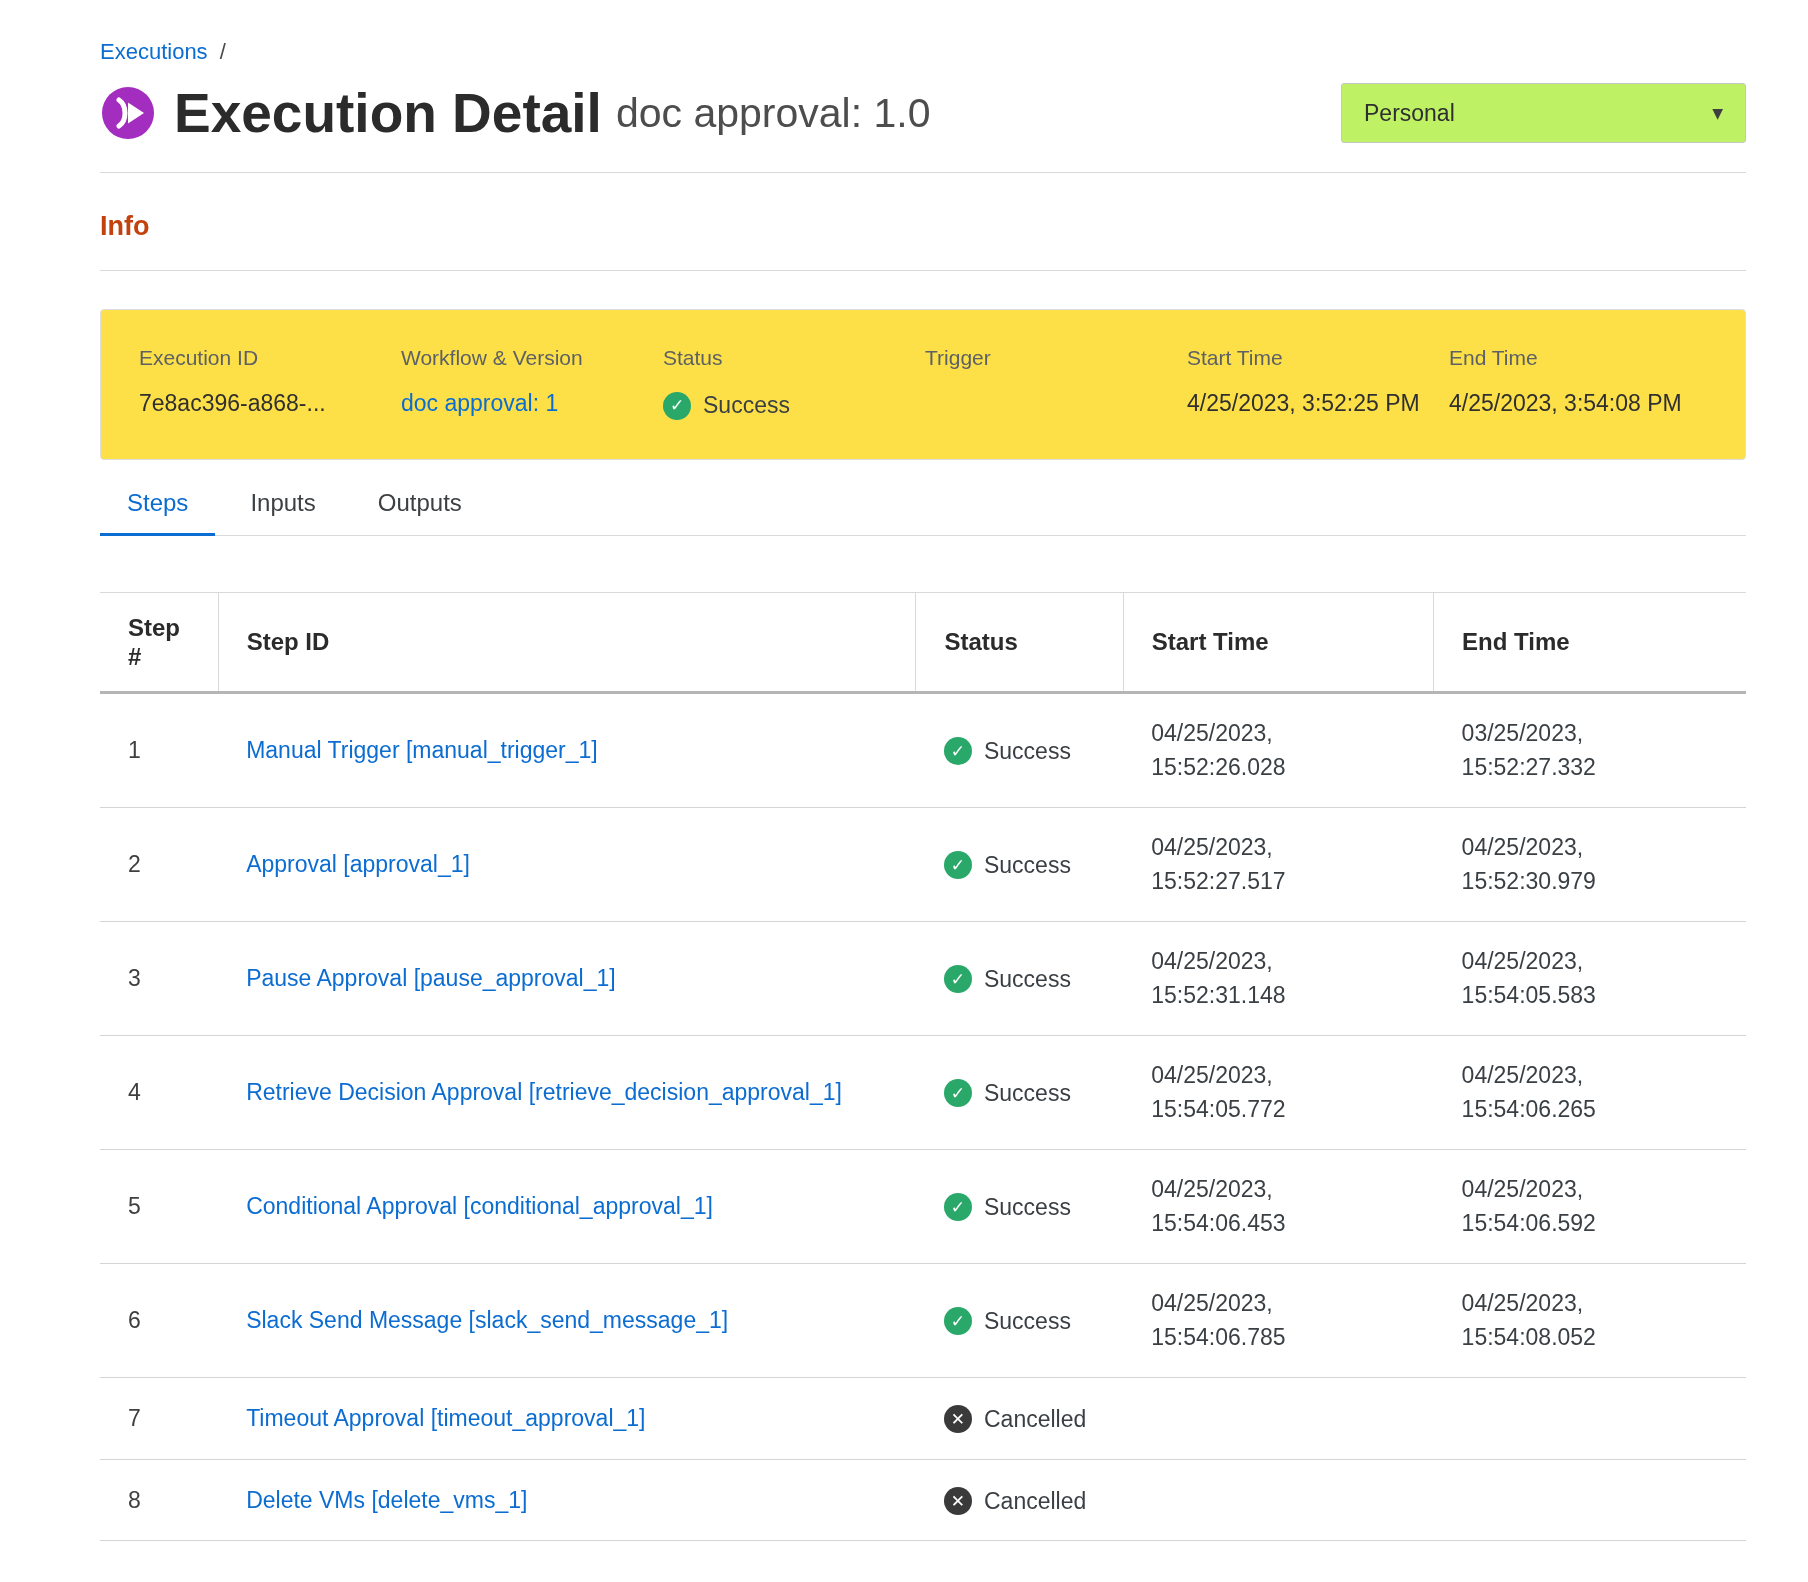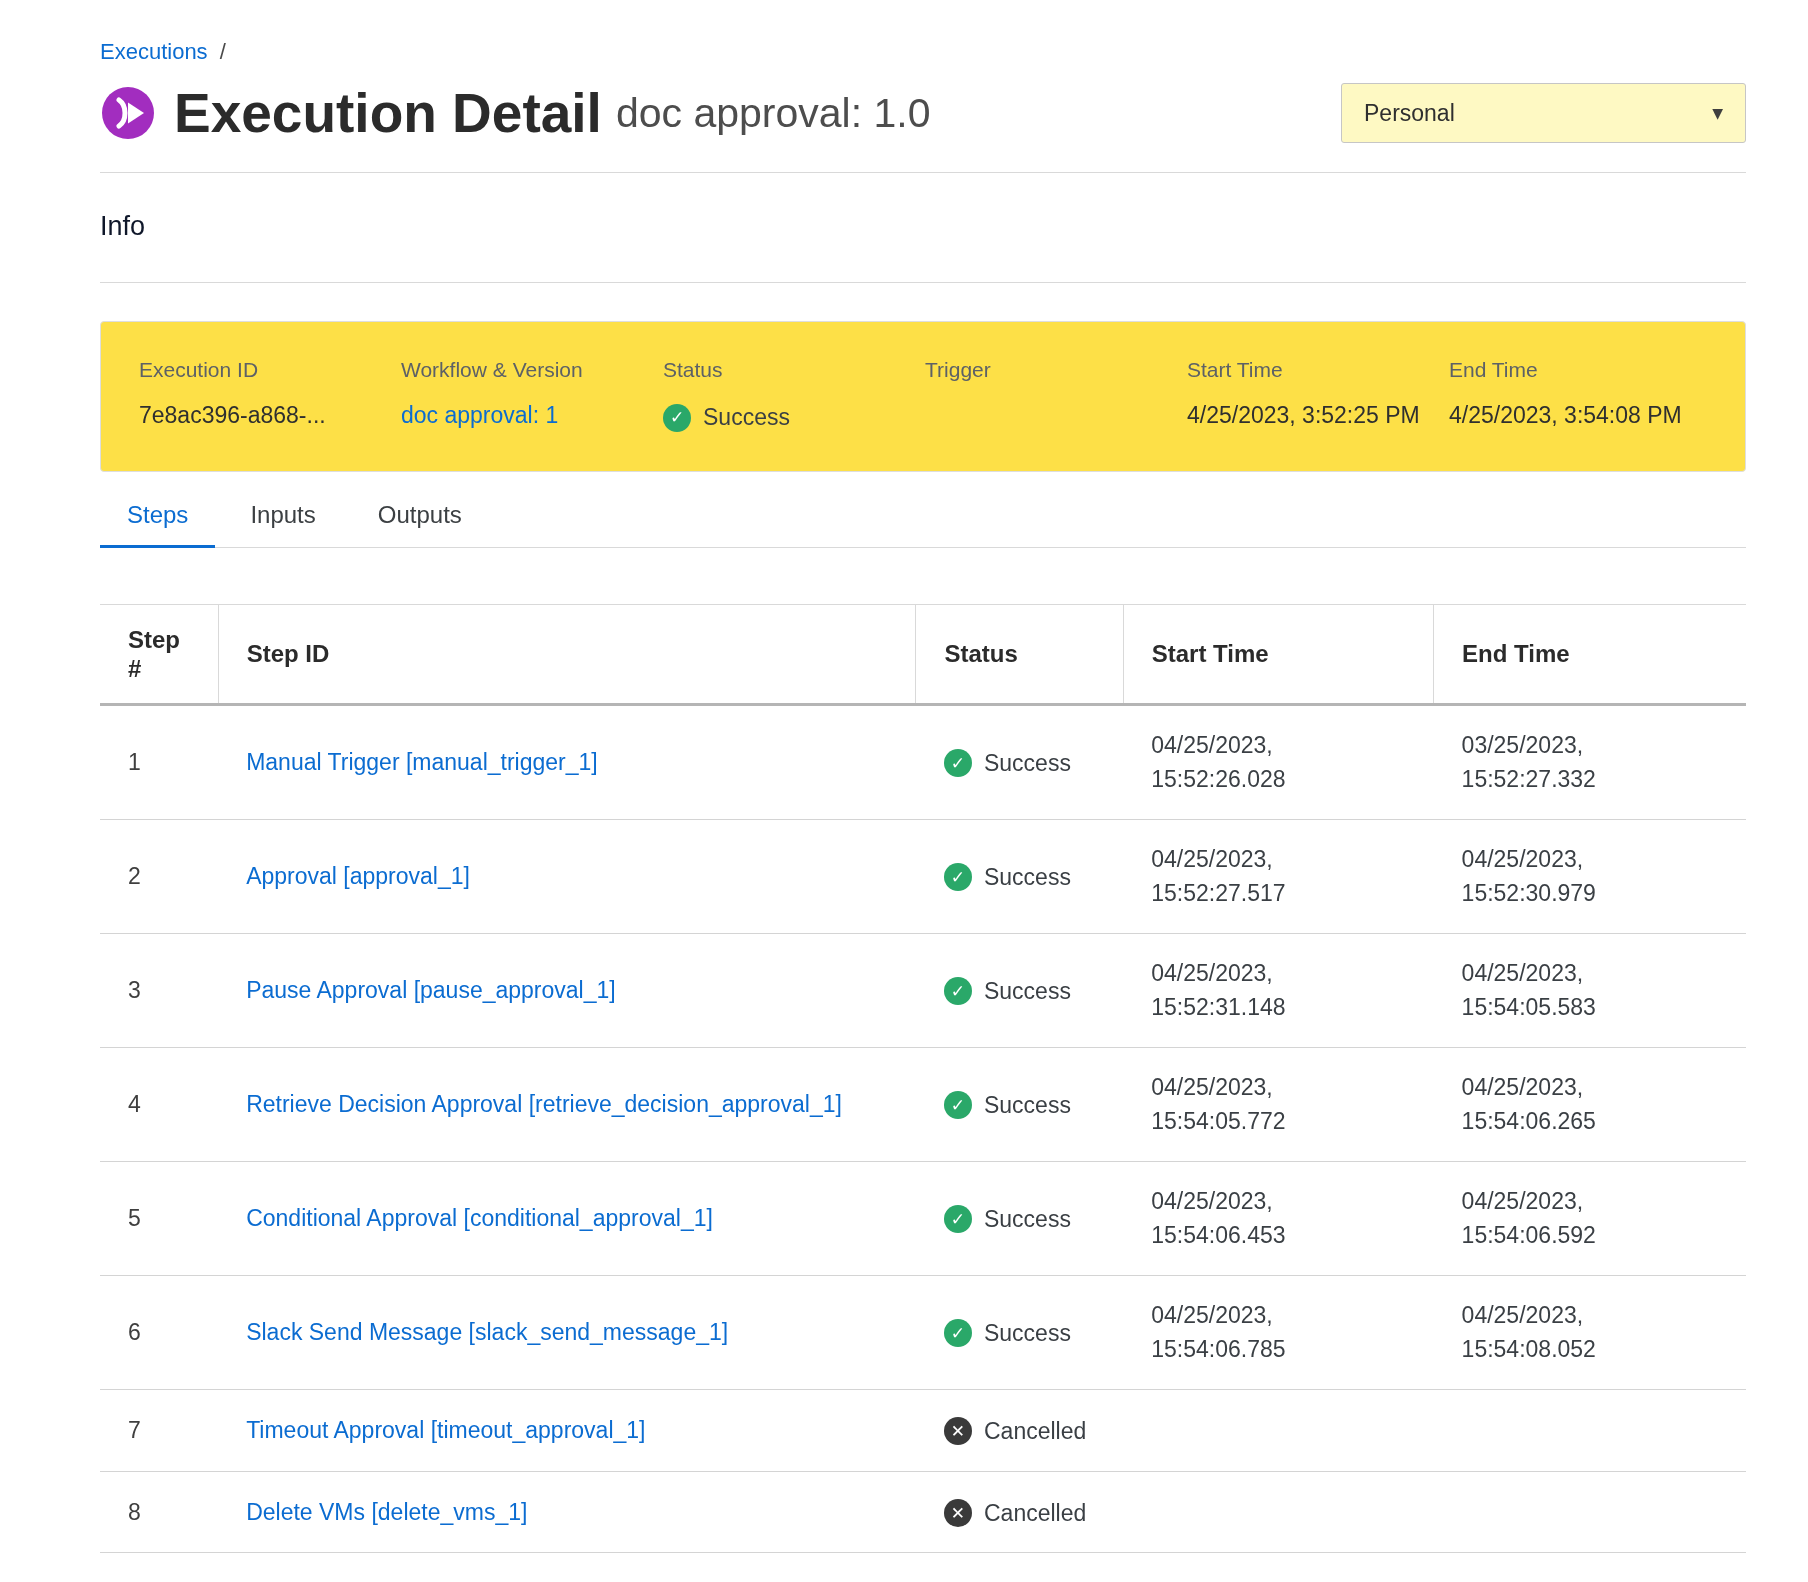--- a/index.html
+++ b/index.html
@@ -26,28 +26,28 @@
 
   
   .title-row{display:flex;align-items:center;height:62px;margin-bottom:28px;}
   .app-icon{width:56px;height:56px;flex:0 0 auto;margin-right:18px;}
   .app-icon svg{display:block;}
   .title-main{font-size:55px;font-weight:700;color:#2b2b2b;white-space:nowrap;}
   .title-sub{font-size:41px;font-weight:400;color:#4d4d4d;margin-left:14px;white-space:nowrap;}
   .scope-select{
     margin-left:auto;width:405px;height:60px;border:1px solid #c6c6c6;border-radius:3px;
     display:flex;align-items:center;justify-content:space-between;padding:0 22px;
-    font-size:23px;color:#2f2f2f;cursor:pointer;background:#fef9c3;
+    font-size:23px;color:#2f2f2f;cursor:pointer;background:#bef264;
   }
   .chev{font-size:14px;color:#3f3f3f;font-family:"DejaVu Sans",sans-serif;}
 
   .divider{border:none;border-top:1px solid var(--border);margin:0;}
 
   
-  .info-heading{font-size:27px;font-weight:400;color:#0f172a;margin:38px 0 40px;}
+  .info-heading{font-size:27px;font-weight:700;color:#c2410c;margin:38px 0 28px;}
   .info-card{
     margin-top:38px;border:1px solid #dedede;border-radius:4px;background:#fde047;
     display:flex;padding:36px 38px 36px;
   }
   .info-field{width:240px;margin-right:22px;}
   .info-field:last-child{margin-right:0;}
   .info-label{font-size:21px;color:#5d6166;margin-bottom:16px;}
   .info-value{font-size:23px;color:#2f2f2f;line-height:1.5;min-height:34px;}
 
   a.link{color:var(--link);text-decoration:none;font-weight:400;cursor:pointer;}

